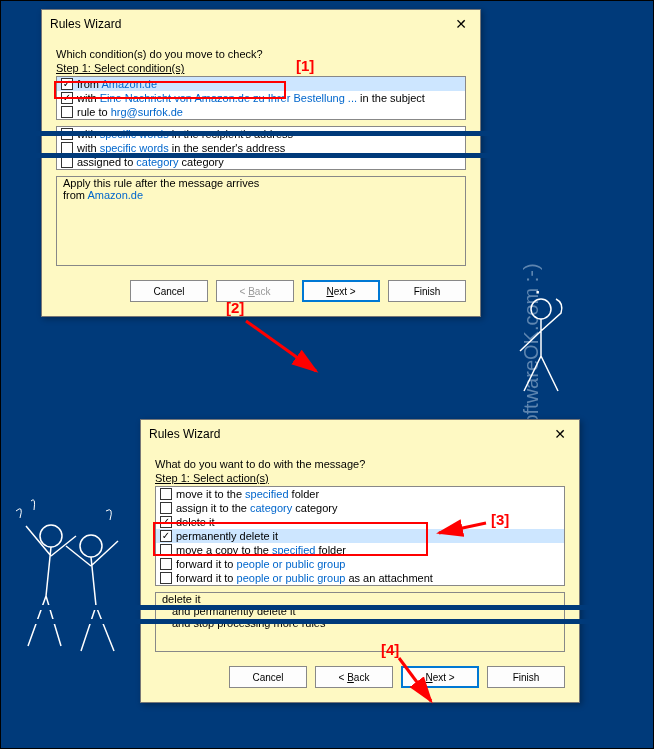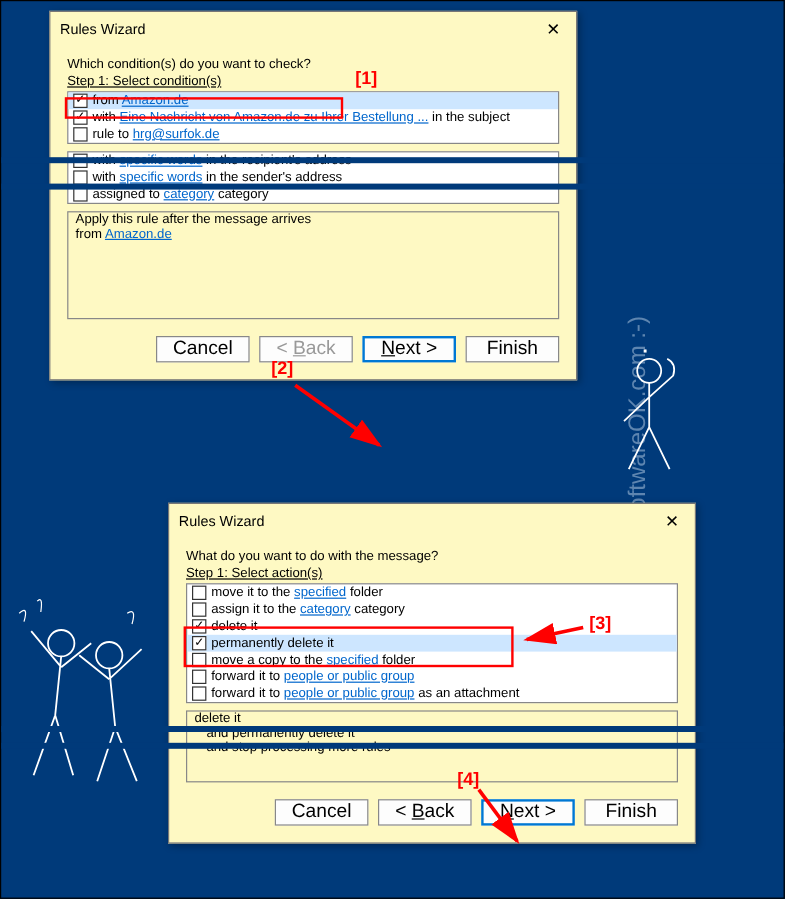--- a/index.html
+++ b/index.html
@@ -43,34 +43,34 @@
 .row {
   display: flex;
   align-items: center;
   padding: 1px 4px;
   gap: 4px;
   white-space: nowrap;
 }
 .row.sel { background: #cde6ff; }
 .cb { width: 12px; height: 12px; border: 1px solid #333; background: #fff; display: inline-flex; align-items: center; justify-content: center; font-size: 10px; line-height: 1; flex-shrink: 0; }
 .cb.chk::after { content: "✓"; color: #000; }
-.lnk { color: #0066cc; text-decoration: underline; cursor: pointer; }
+.lnk { color: #0066cc; cursor: pointer; }
 .desc {
   border: 1px solid #888;
   padding: 0 6px;
   min-height: 90px;
   margin-bottom: 10px;
 }
 .btnrow { display: flex; justify-content: flex-end; gap: 8px; padding-top: 4px; }
 .btn {
   min-width: 78px;
   height: 22px;
   border: 1px solid #888;
   background: #fdfdfd;
-  font-size: 16px;
+  font-size: 10px;
   cursor: pointer;
 }
 .btn.primary { border: 2px solid #0078d4; }
 .btn:disabled { color: #999; }
 .annot {
   position: absolute;
   color: red;
   font-weight: bold;
   font-size: 15px;
   z-index: 50;
@@ -98,21 +98,21 @@
   <path d="M85 61 L90 110 L75 155 M90 110 L108 155 M85 70 L60 50 M85 70 L112 45" stroke-width="1.5"></path>
   <path d="M10 15 Q18 8 14 22 M25 5 Q30 0 28 14 M100 15 Q108 10 104 24" stroke-width="1"></path>
 </svg>
 
 <div class="dialog" style="left:40px; top:8px; width:440px;">
   <div class="titlebar">
     <span>Rules Wizard</span>
     <span class="close-x">✕</span>
   </div>
   <div class="body">
-    <div class="q">Which condition(s) do you want to check?</div>
+    <div class="q">Which condition(s) do you move to check?</div>
     <div class="step-label">Step 1: Select condition(s)</div>
     <div class="listbox">
       <div class="row sel">
         <span class="cb chk"></span>
         <span><span>from </span><span class="lnk">Amazon.de</span></span>
       </div>
       <div class="row">
         <span class="cb chk"></span>
         <span><span>with </span><span class="lnk">Eine Nachricht von Amazon.de zu Ihrer Bestellung ...</span><span> in the subject</span></span>
       </div>

